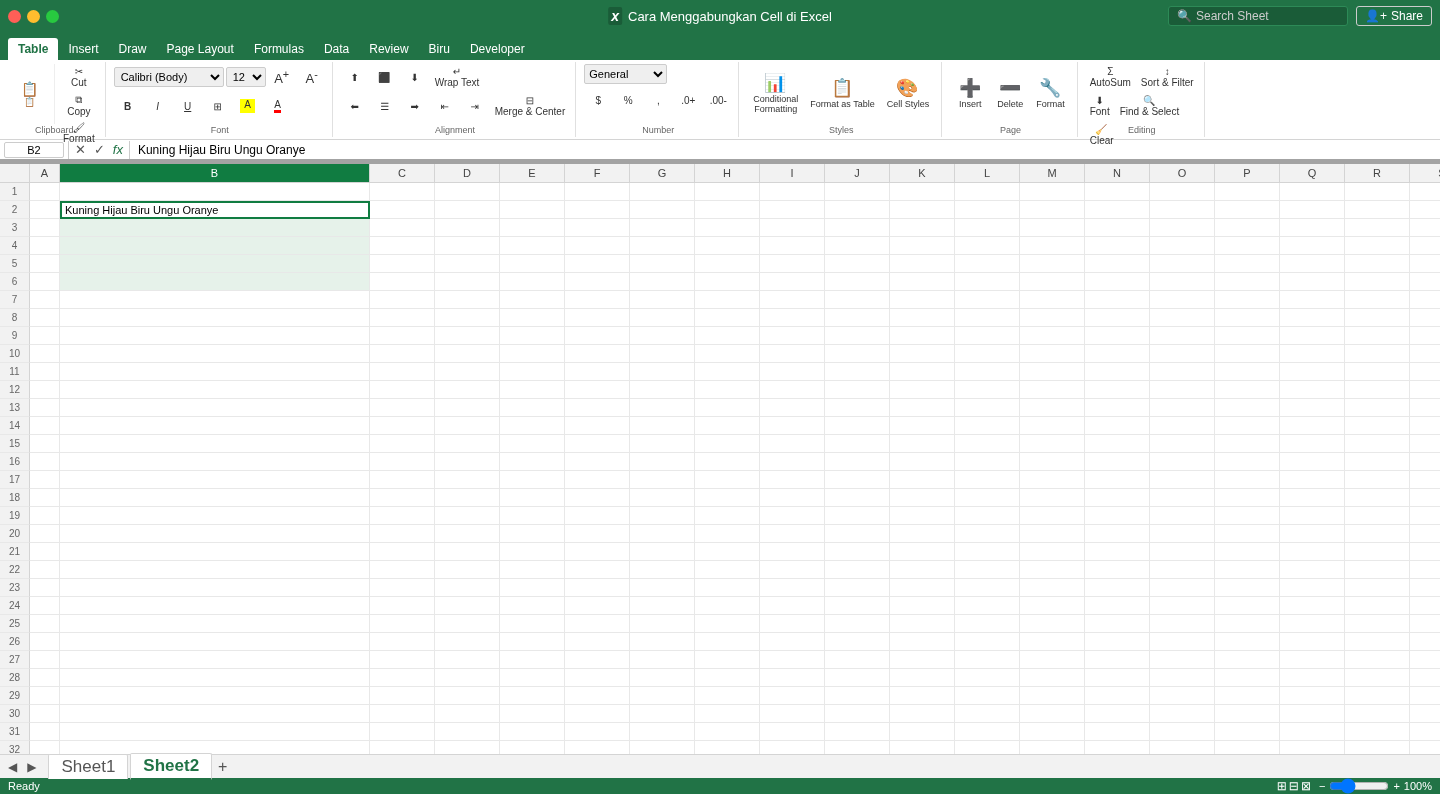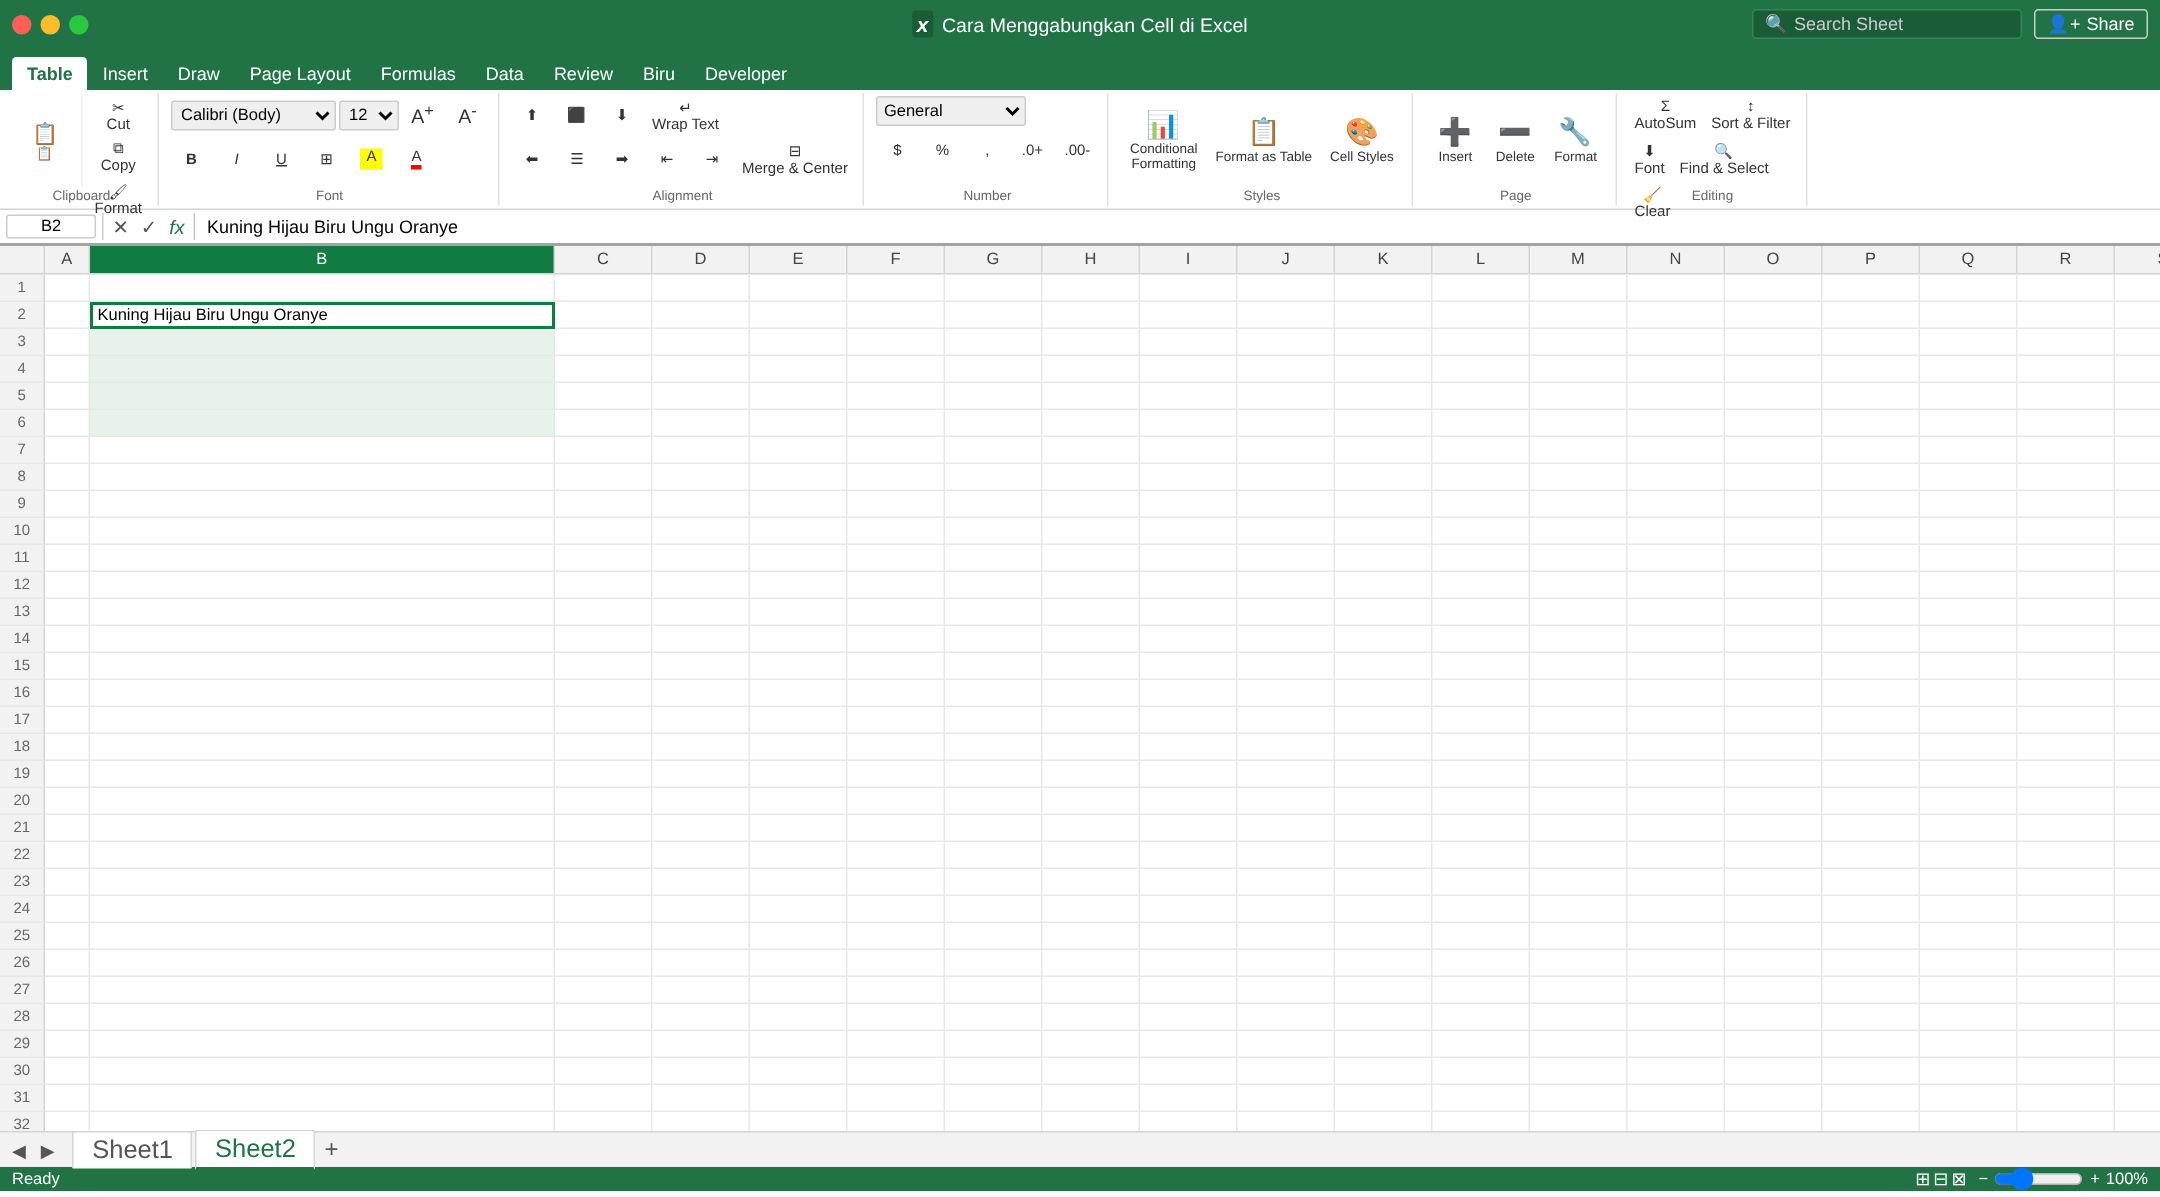--- a/index.html
+++ b/index.html
@@ -110,21 +110,21 @@
       height: 20px;
       cursor: pointer;
     }
     .font-select { width: 110px; }
     .size-select { width: 40px; }
 
     
     .formula-bar {
       display: flex;
       align-items: center;
-      border-bottom: 2px solid #a3a3a3;
+      border-bottom: 5px solid #a3a3a3;
       height: 24px;
       padding: 0 4px;
       gap: 4px;
       background: #fff;
     }
     .cell-ref {
       width: 60px;
       border: 1px solid #ccc;
       border-radius: 2px;
       padding: 1px 4px;
@@ -245,21 +245,21 @@
     .sheet-tab {
       padding: 2px 12px;
       border: 1px solid #d4d4d4;
       border-bottom: none;
       border-radius: 2px 2px 0 0;
       cursor: pointer;
       font-size: 17px;
       background: #fff;
       color: #555;
     }
-    .sheet-tab.active { background: #fff; color: #217346; font-weight: 400; border-bottom: 2px solid #217346; }
+    .sheet-tab.active { background: #fff; color: #217346; font-weight: 700; border-bottom: 2px solid #217346; }
     .sheet-tab-add { background: transparent; border: none; cursor: pointer; font-size: 16px; color: #555; padding: 0 4px; }
 
     
     .status-bar {
       background: #217346;
       color: #fff;
       font-size: 11px;
       height: 16px;
       display: flex;
       align-items: center;
@@ -271,21 +271,21 @@
     .view-btn { background: transparent; border: none; color: #fff; cursor: pointer; font-size: 12px; }
     .zoom-control { display: flex; align-items: center; gap: 4px; font-size: 11px; }
     .zoom-slider { width: 60px; }
 
     
     .num-format-select {
       border: 1px solid #ccc;
       border-radius: 2px;
       font-size: 11px;
       height: 20px;
-      width: 100px;
+      width: 83px;
       cursor: pointer;
     }
 
     .icon-excel { color: #fff; font-size: 14px; background: #1a5c38; border-radius: 2px; padding: 1px 3px; font-weight: bold; font-style: italic; }
 
     .bold-btn { font-weight: bold; }
     .italic-btn { font-style: italic; }
     .underline-btn { text-decoration: underline; }
   </style>
 </head>

